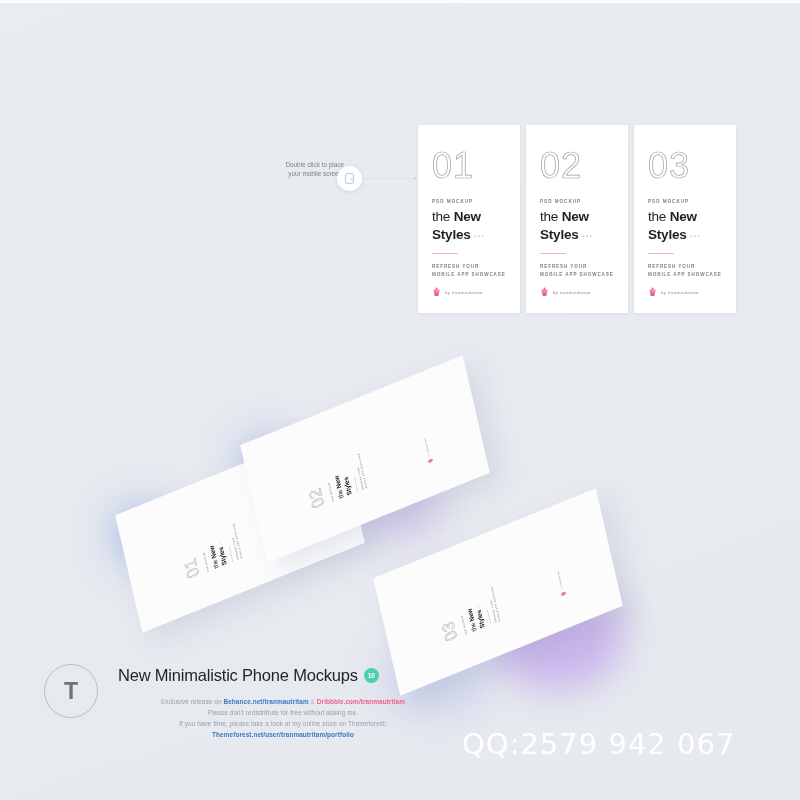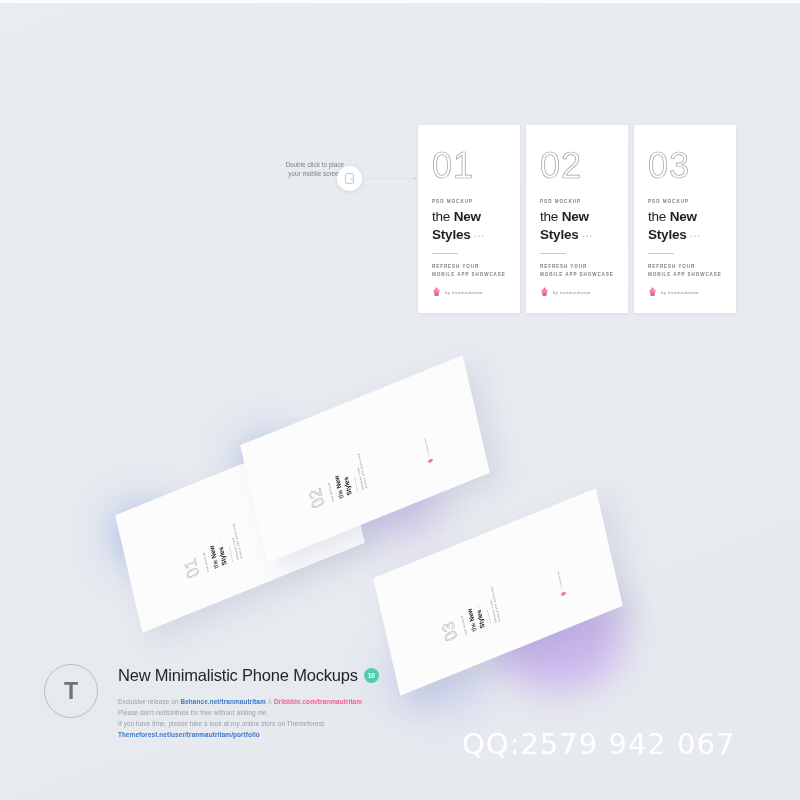--- a/index.html
+++ b/index.html
@@ -205,21 +205,21 @@
     height: 52px;
     border-radius: 50%;
     border: 1.2px solid #b9bec6;
     display: flex;
     align-items: center;
     justify-content: center;
     font-size: 23px;
     font-weight: 700;
     color: #6e737c;
   }
-  .f-body { position: absolute; left: 78px; top: 11px; width: 330px; }
+  .f-body { position: absolute; left: 78px; top: 11px; width: 330px; text-align: center; }
   .f-title {
     font-size: 16.5px;
     color: #22252a;
     font-weight: 400;
     letter-spacing: -0.2px;
     display: flex;
     align-items: center;
     gap: 6px;
   }
   .badge {

